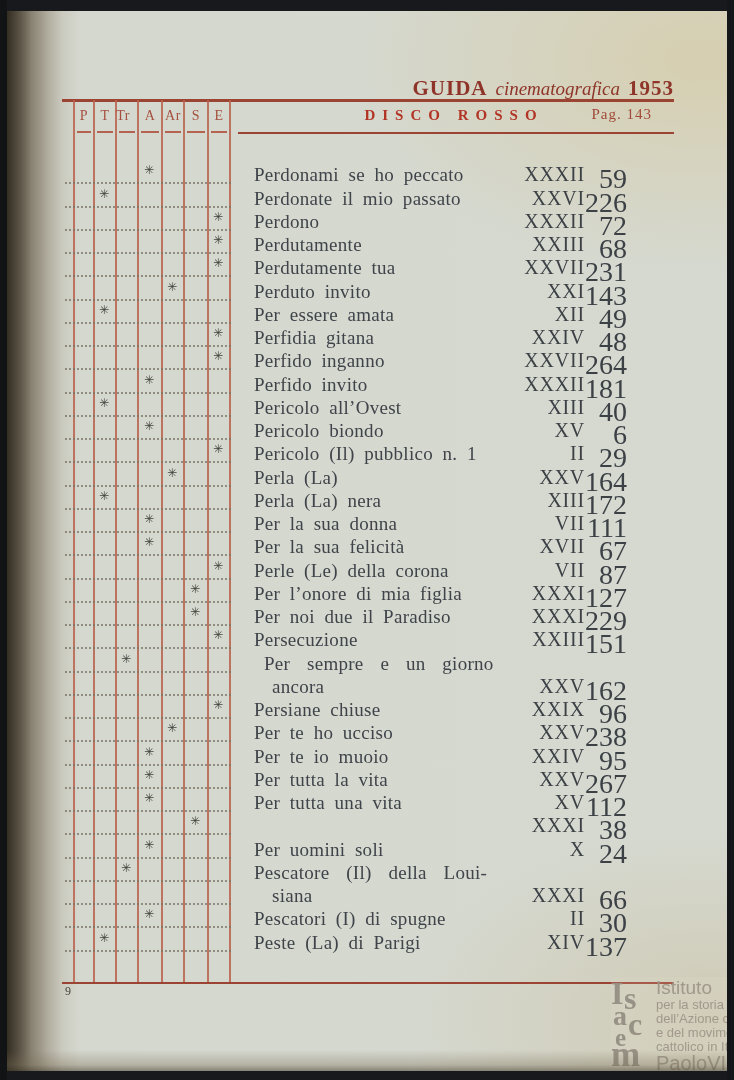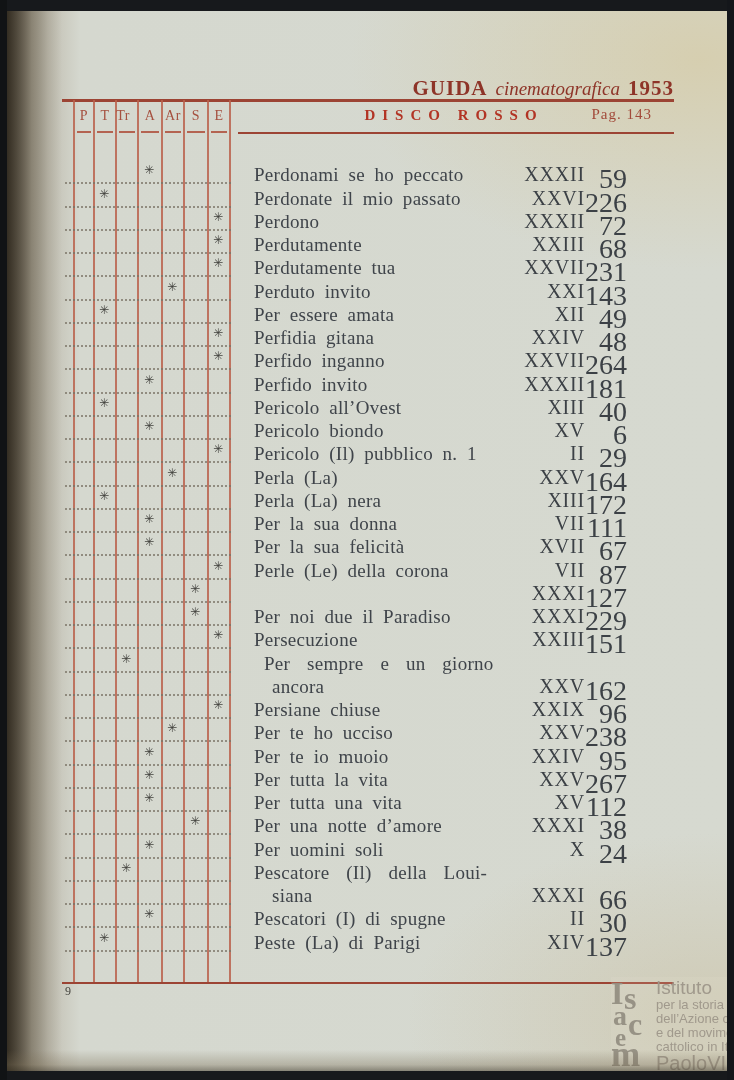--- a/index.html
+++ b/index.html
@@ -223,20 +223,21 @@
       <div class="line-row" style="top: 558.65px;">
         <div class="dots"></div>
         <div class="star" style="left: 213px;">✳</div>
         <div class="title" style="left: 254px;">Perle (Le) della corona</div>
         <div class="roman">VII</div>
         <div class="num">87</div>
       </div>
       <div class="line-row" style="top: 581.9px;">
         <div class="dots"></div>
         <div class="star" style="left: 190px;">✳</div>
+        <div class="title" style="left: 254px;">Per l’onore di mia figlia</div>
         <div class="roman">XXXI</div>
         <div class="num">127</div>
       </div>
       <div class="line-row" style="top: 605.15px;">
         <div class="dots"></div>
         <div class="star" style="left: 190px;">✳</div>
         <div class="title" style="left: 254px;">Per noi due il Paradiso</div>
         <div class="roman">XXXI</div>
         <div class="num">229</div>
       </div>
@@ -289,21 +290,20 @@
       <div class="line-row" style="top: 791.15px;">
         <div class="dots"></div>
         <div class="star" style="left: 144px;">✳</div>
         <div class="title" style="left: 254px;">Per tutta una vita</div>
         <div class="roman">XV</div>
         <div class="num">112</div>
       </div>
       <div class="line-row" style="top: 814.4px;">
         <div class="dots"></div>
         <div class="star" style="left: 190px;">✳</div>
-        <div class="title" style="left: 254px;">Per una notte d’amore</div>
         <div class="roman">XXXI</div>
         <div class="num">38</div>
       </div>
       <div class="line-row" style="top: 837.65px;">
         <div class="dots"></div>
         <div class="star" style="left: 144px;">✳</div>
         <div class="title" style="left: 254px; text-align: right;">Per uomini soli</div>
         <div class="roman">X</div>
         <div class="num">24</div>
       </div>

